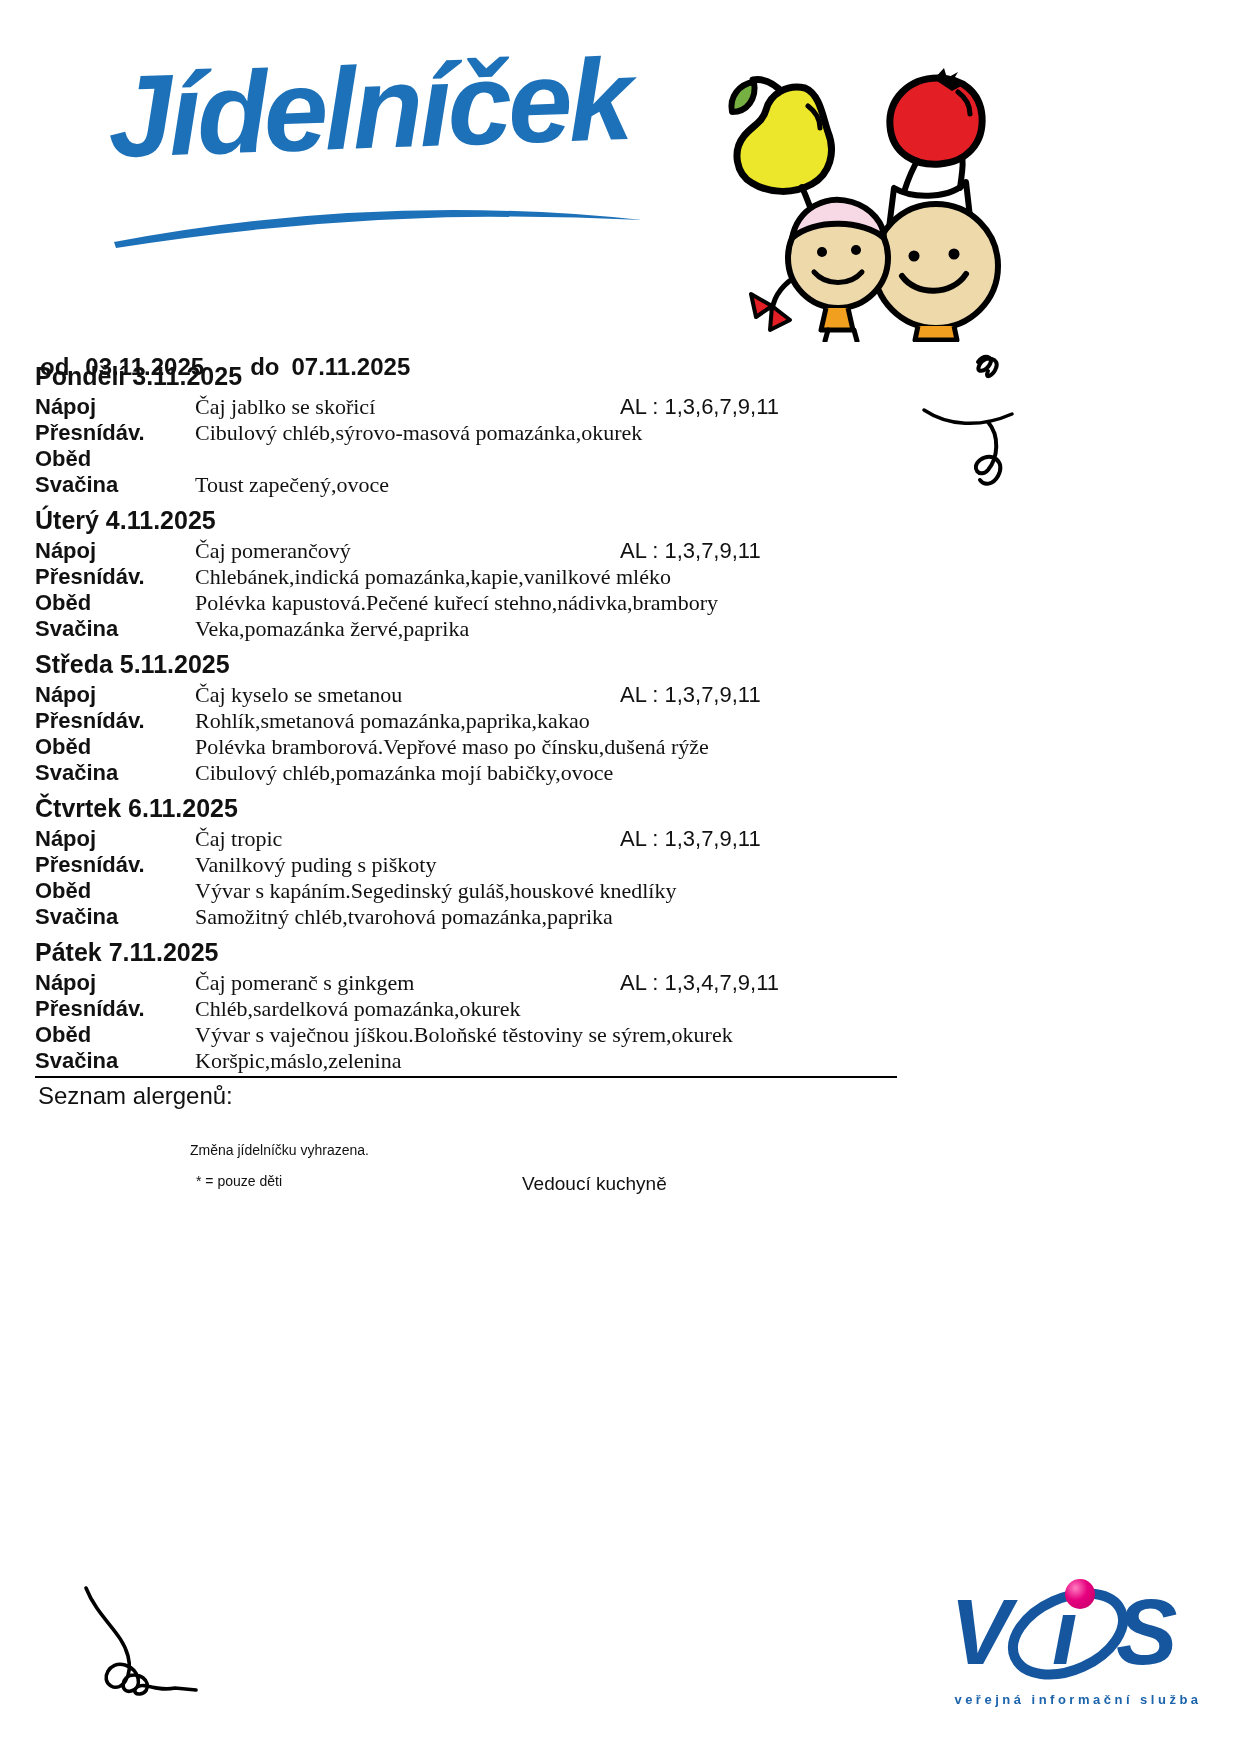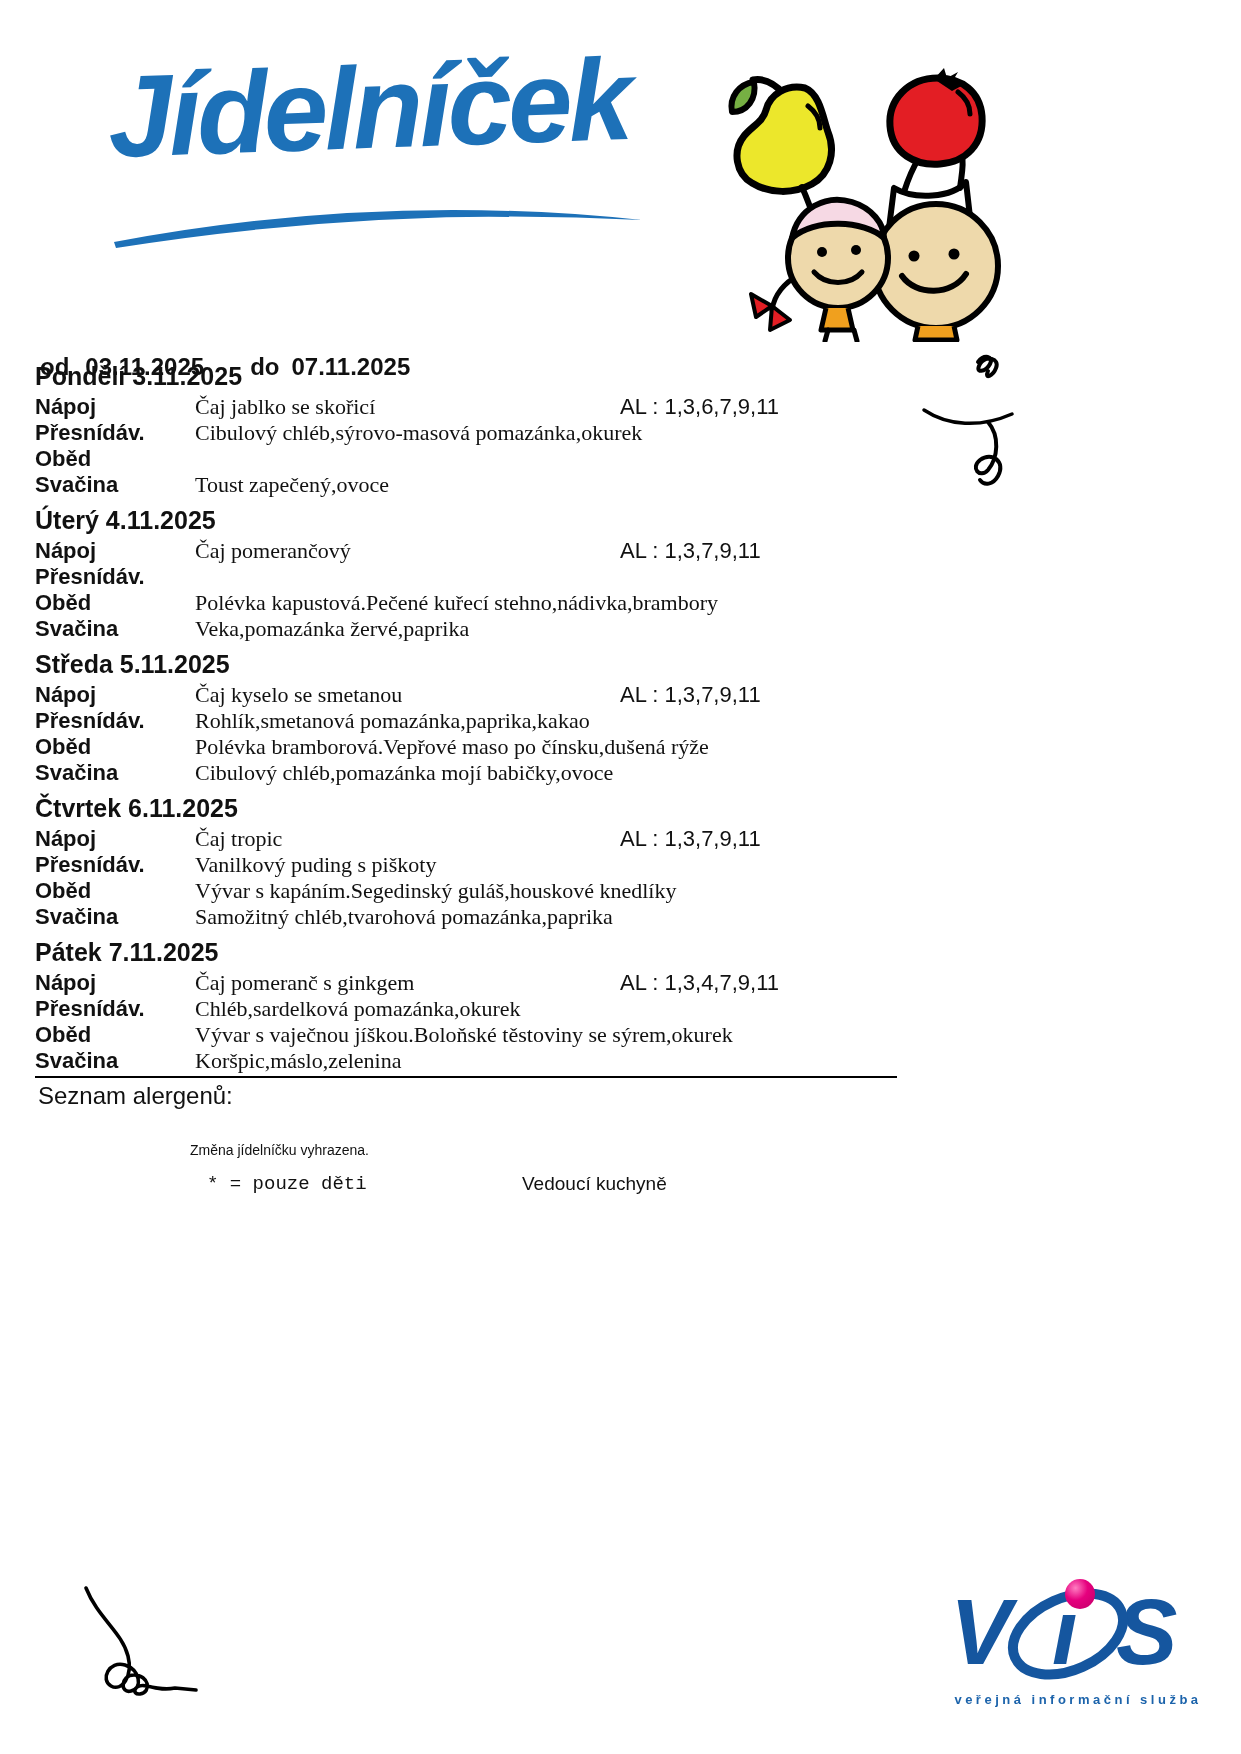--- a/index.html
+++ b/index.html
@@ -31,21 +31,21 @@
   .day-rows{}
   .menu-row{position:relative;line-height:26px;font-size:22px;white-space:nowrap;}
   .row-label{position:absolute;left:0;width:158px;font-weight:bold;}
   .row-text{position:absolute;left:160px;font-family:Liberation Serif, serif;}
   .row-al{position:absolute;left:585px;}
   .menu-row{height:26px;}
   
   .separator{position:absolute;left:35px;top:1076px;width:862px;border-top:2px solid #000;}
   .allergen-label{position:absolute;left:38px;top:1082px;font-size:24px;}
   .note-change{position:absolute;left:190px;top:1142px;font-size:14px;}
-  .note-children{position:absolute;left:207px;top:1173px;font-size:19px;font-family:Liberation Mono, monospace;}
+  .note-children{position:absolute;left:196px;top:1173px;font-size:14px;}
   .note-chef{position:absolute;left:522px;top:1173px;font-size:19px;}
   
   .signature-top{position:absolute;left:918px;top:352px;}
   .signature-bottom{position:absolute;left:68px;top:1582px;}
   
   .vis{position:absolute;left:942px;top:1568px;width:272px;text-align:center;}
   .vis-subtitle{
     margin-top:2px;font-size:13px;font-weight:bold;color:#1b63ab;
     letter-spacing:3.5px;white-space:nowrap;
   }
@@ -132,20 +132,21 @@
     <section class="day">
       <h2 class="day-title">Úterý 4.11.2025</h2>
       <div class="day-rows">
           <div class="menu-row">
             <span class="row-label">Nápoj</span>
             <span class="row-text">Čaj pomerančový</span>
             <span class="row-al">AL : 1,3,7,9,11</span>
           </div>
           <div class="menu-row">
             <span class="row-label">Přesnídáv.</span>
+            <span class="row-text">Chlebánek,indická pomazánka,kapie,vanilkové mléko</span>
           </div>
           <div class="menu-row">
             <span class="row-label">Oběd</span>
             <span class="row-text">Polévka kapustová.Pečené kuřecí stehno,nádivka,brambory</span>
           </div>
           <div class="menu-row">
             <span class="row-label">Svačina</span>
             <span class="row-text">Veka,pomazánka žervé,paprika</span>
           </div>
         </div>

